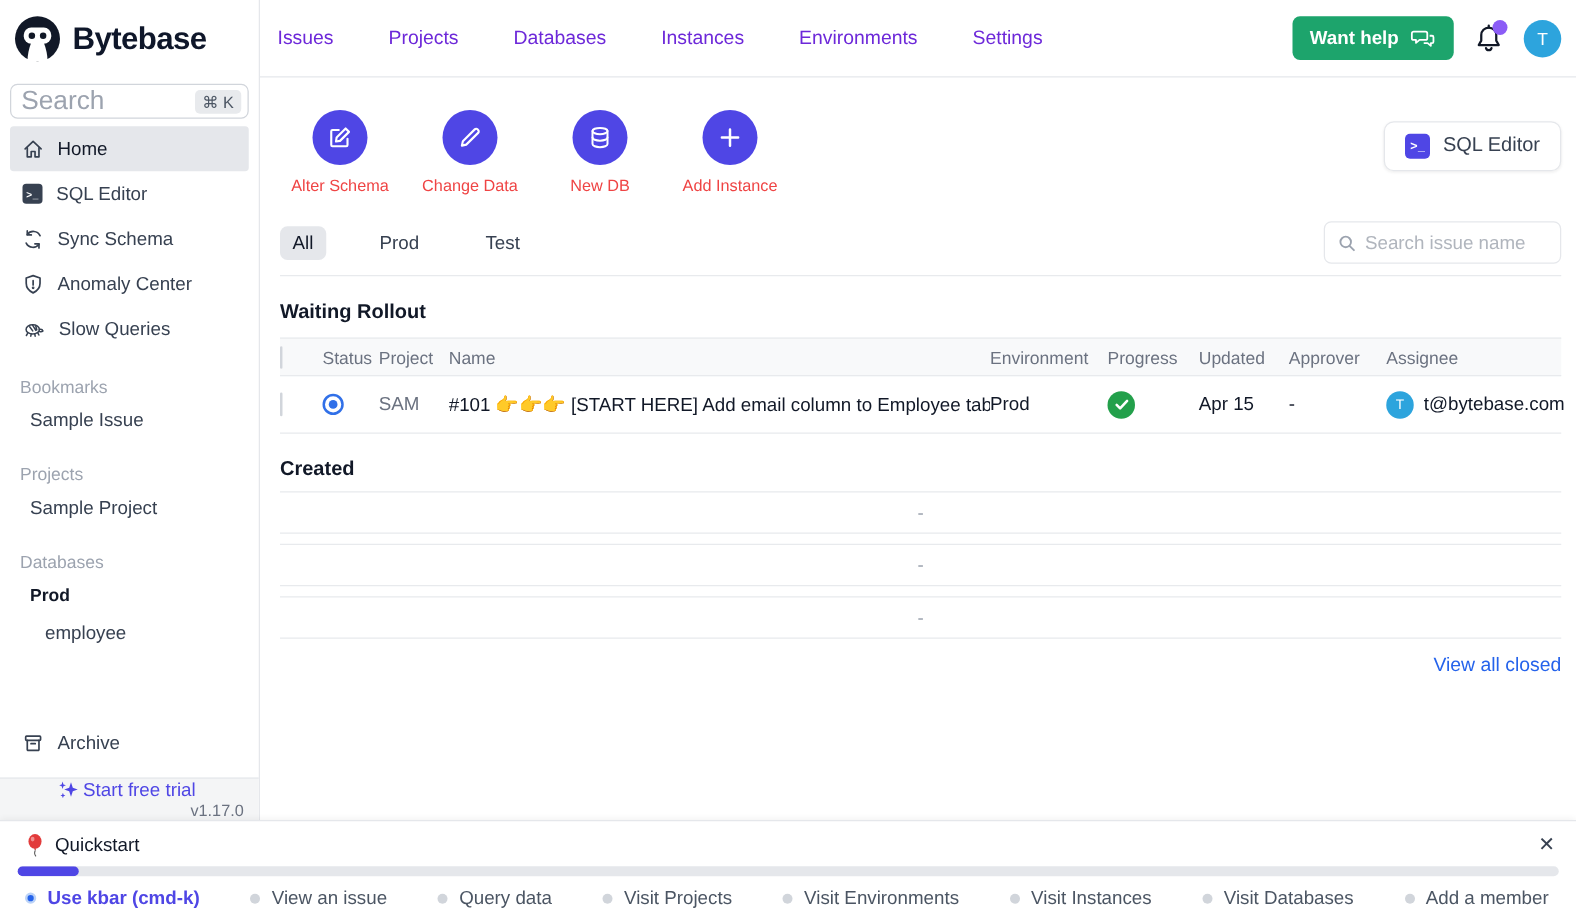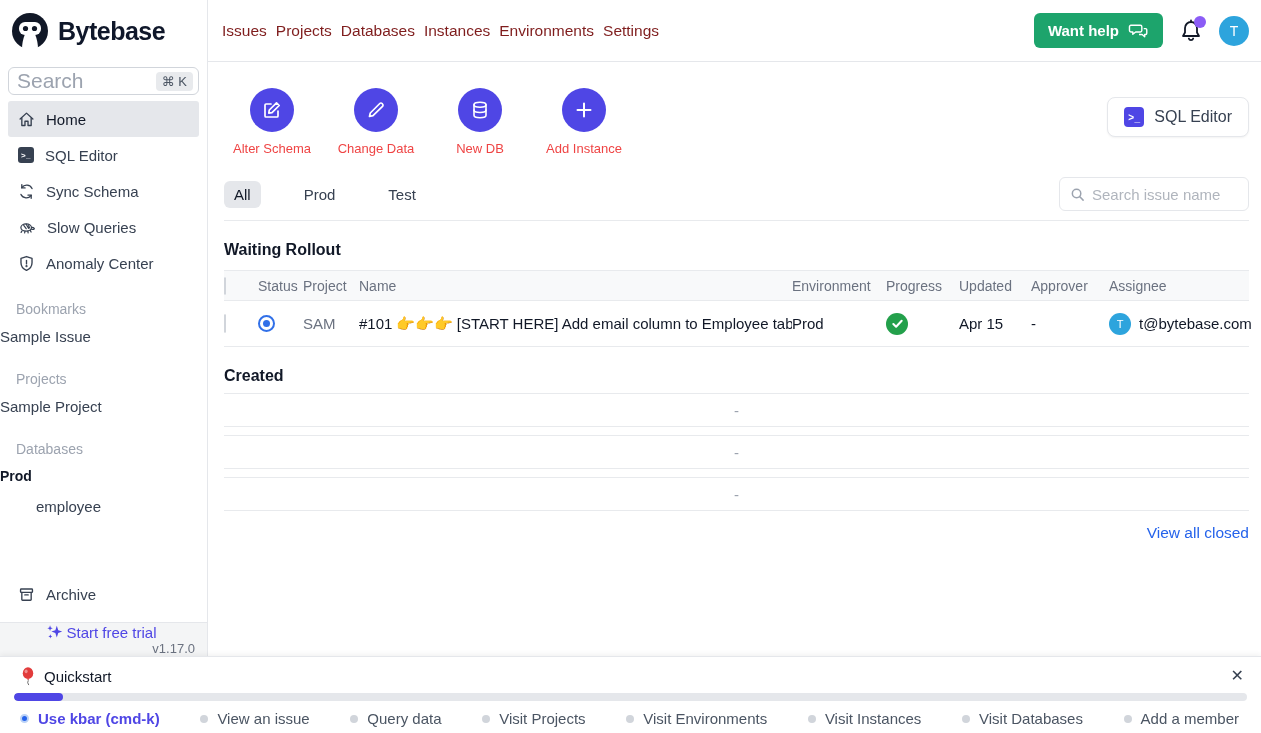--- a/index.html
+++ b/index.html
@@ -13,33 +13,33 @@
   .logo-row { height:62px; display:flex; align-items:center; padding-left:10px; gap:8px; }
   .logo-text { font-size:25px; font-weight:800; color:#0f172a; letter-spacing:-0.5px; }
   .search-box { margin:5px 8px 6px; height:28px; border:1px solid #d1d5db; border-radius:6px; display:flex; align-items:center; padding:0 5px 0 8px; background:#fff; }
   .search-box input { border:none; outline:none; flex:1; min-width:0; font-size:21px; font-family:inherit; color:#374151; }
   .search-box input::placeholder { color:#9ca3af; }
   .kbd-badge { background:#e8eaed; border-radius:4px; font-size:13px; color:#4b5563; padding:2px 6px; white-space:nowrap; }
   .nav-item { height:36px; display:flex; align-items:center; gap:11px; margin:0 8px; padding-left:10px; border-radius:3px; font-size:15px; color:#374151; cursor:pointer; }
   .nav-item.selected { background:#e5e7eb; color:#111827; }
   .nav-item svg { flex:0 0 auto; }
   .side-section-label { padding-left:16px; color:#9ca3af; font-size:14px; margin-top:16px; height:24px; display:flex; align-items:center; }
-  .side-sub-item { height:30px; display:flex; align-items:center; font-size:15px; color:#374151; cursor:pointer; }
+  .side-sub-item { padding-left:24px; height:30px; display:flex; align-items:center; font-size:15px; color:#374151; cursor:pointer; }
   .side-sub-item.bold { font-weight:700; font-size:14px; color:#111827; }
   .side-sub-item.indent2 { padding-left:36px; }
   .side-spacer { flex:1; }
   .archive-item { margin-bottom:10px; }
   .trial-bar { height:34px; background:#f4f5f6; border-top:1px solid #e5e7eb; display:flex; align-items:center; padding:0 12px 0 8px;flex-direction:column; }
   .trial-link { color:#4f46e5; font-size:15px; font-weight:500; display:flex; align-items:center; gap:2px; cursor:pointer; }
   .version-text { margin-left:auto; color:#6b7280; font-size:13px; }
 
   
   .main { flex:1; display:flex; flex-direction:column; min-width:0; }
   .top-header { height:62px; border-bottom:1px solid #e5e7eb; display:flex; align-items:center; padding:0 12px 0 14px; }
-  .top-nav { display:flex; gap:9px; font-size:15.5px; color:#7f1d1d; }
+  .top-nav { display:flex; gap:44px; font-size:15.5px; color:#6d28d9; }
   .top-nav span { cursor:pointer; }
   .header-right { margin-left:auto; display:flex; align-items:center; gap:16px; }
   .help-btn { background:#1da46c; color:#fff; border:none; height:35px; border-radius:6px; font-size:15px; font-weight:700; font-family:inherit; display:flex; align-items:center; gap:9px; padding:0 14px; cursor:pointer; }
   .bell-wrap { position:relative; width:24px; height:26px; cursor:pointer; }
   .notif-dot { position:absolute; top:-2px; right:-3px; width:12px; height:12px; border-radius:50%; background:#8b5cf6; }
   .avatar { width:30px; height:30px; border-radius:50%; background:#2da4dd; color:#fff; display:flex; align-items:center; justify-content:center; font-size:14px; cursor:pointer; }
 
   .content { flex:1; padding:0 12px 0 16px; overflow:hidden; }
 
   .actions-row { display:flex; margin-top:26px; gap:8px; }
@@ -123,35 +123,35 @@
       <div class="nav-item">
         <svg width="17" height="17" viewBox="0 0 20 20" fill="none" stroke="#374151" stroke-width="1.6" stroke-linecap="round" stroke-linejoin="round">
           <path d="M16.5 6.5 A7 7 0 0 0 4.5 5.5"></path>
             <path d="M4.5 2 V5.8 H8.3"></path>
           <path d="M3.5 13.5 A7 7 0 0 0 15.5 14.5"></path>
             <path d="M15.5 18 V14.2 H11.7"></path>
         </svg>
         <span>Sync Schema</span>
       </div>
       <div class="nav-item">
+        <svg width="17" height="17" viewBox="0 0 20 20" fill="none" stroke="#374151" stroke-width="1.6" stroke-linecap="round" stroke-linejoin="round">
+          <path d="M10 1.8 L16.5 4 V9 C16.5 13.5 13.8 16.3 10 18 C6.2 16.3 3.5 13.5 3.5 9 V4 Z"></path>
+          <path d="M10 6.5 V10.5"></path>
+            <circle cx="10" cy="13.2" r="0.5" fill="#374151"></circle>
+        </svg>
+        <span>Anomaly Center</span>
+      </div>
+      <div class="nav-item">
         <svg width="18" height="17" viewBox="0 0 22 20" fill="none" stroke="#374151" stroke-width="1.5" stroke-linecap="round" stroke-linejoin="round">
           <ellipse cx="10" cy="10" rx="6.5" ry="4.5"></ellipse>
           <path d="M16.5 10 c2 -0.5 3 0 3.5 1.5 c-1 1 -2.5 1 -3.5 0.5"></path>
           <path d="M5 14 l-1.2 2 M8.5 14.6 l-0.4 2 M12 14.6 l0.4 2 M15 13.5 l1 2"></path>
           <path d="M7 7.5 l3 4 M10 6 l3 5 M13 7 l1 3.5"></path>
         </svg>
         <span>Slow Queries</span>
-      </div>
-      <div class="nav-item">
-        <svg width="17" height="17" viewBox="0 0 20 20" fill="none" stroke="#374151" stroke-width="1.6" stroke-linecap="round" stroke-linejoin="round">
-          <path d="M10 1.8 L16.5 4 V9 C16.5 13.5 13.8 16.3 10 18 C6.2 16.3 3.5 13.5 3.5 9 V4 Z"></path>
-          <path d="M10 6.5 V10.5"></path>
-            <circle cx="10" cy="13.2" r="0.5" fill="#374151"></circle>
-        </svg>
-        <span>Anomaly Center</span>
       </div>
 
       <div class="side-section-label">Bookmarks</div>
       <div class="side-sub-item">Sample Issue</div>
 
       <div class="side-section-label">Projects</div>
       <div class="side-sub-item">Sample Project</div>
 
       <div class="side-section-label">Databases</div>
       <div class="side-sub-item bold">Prod</div>

